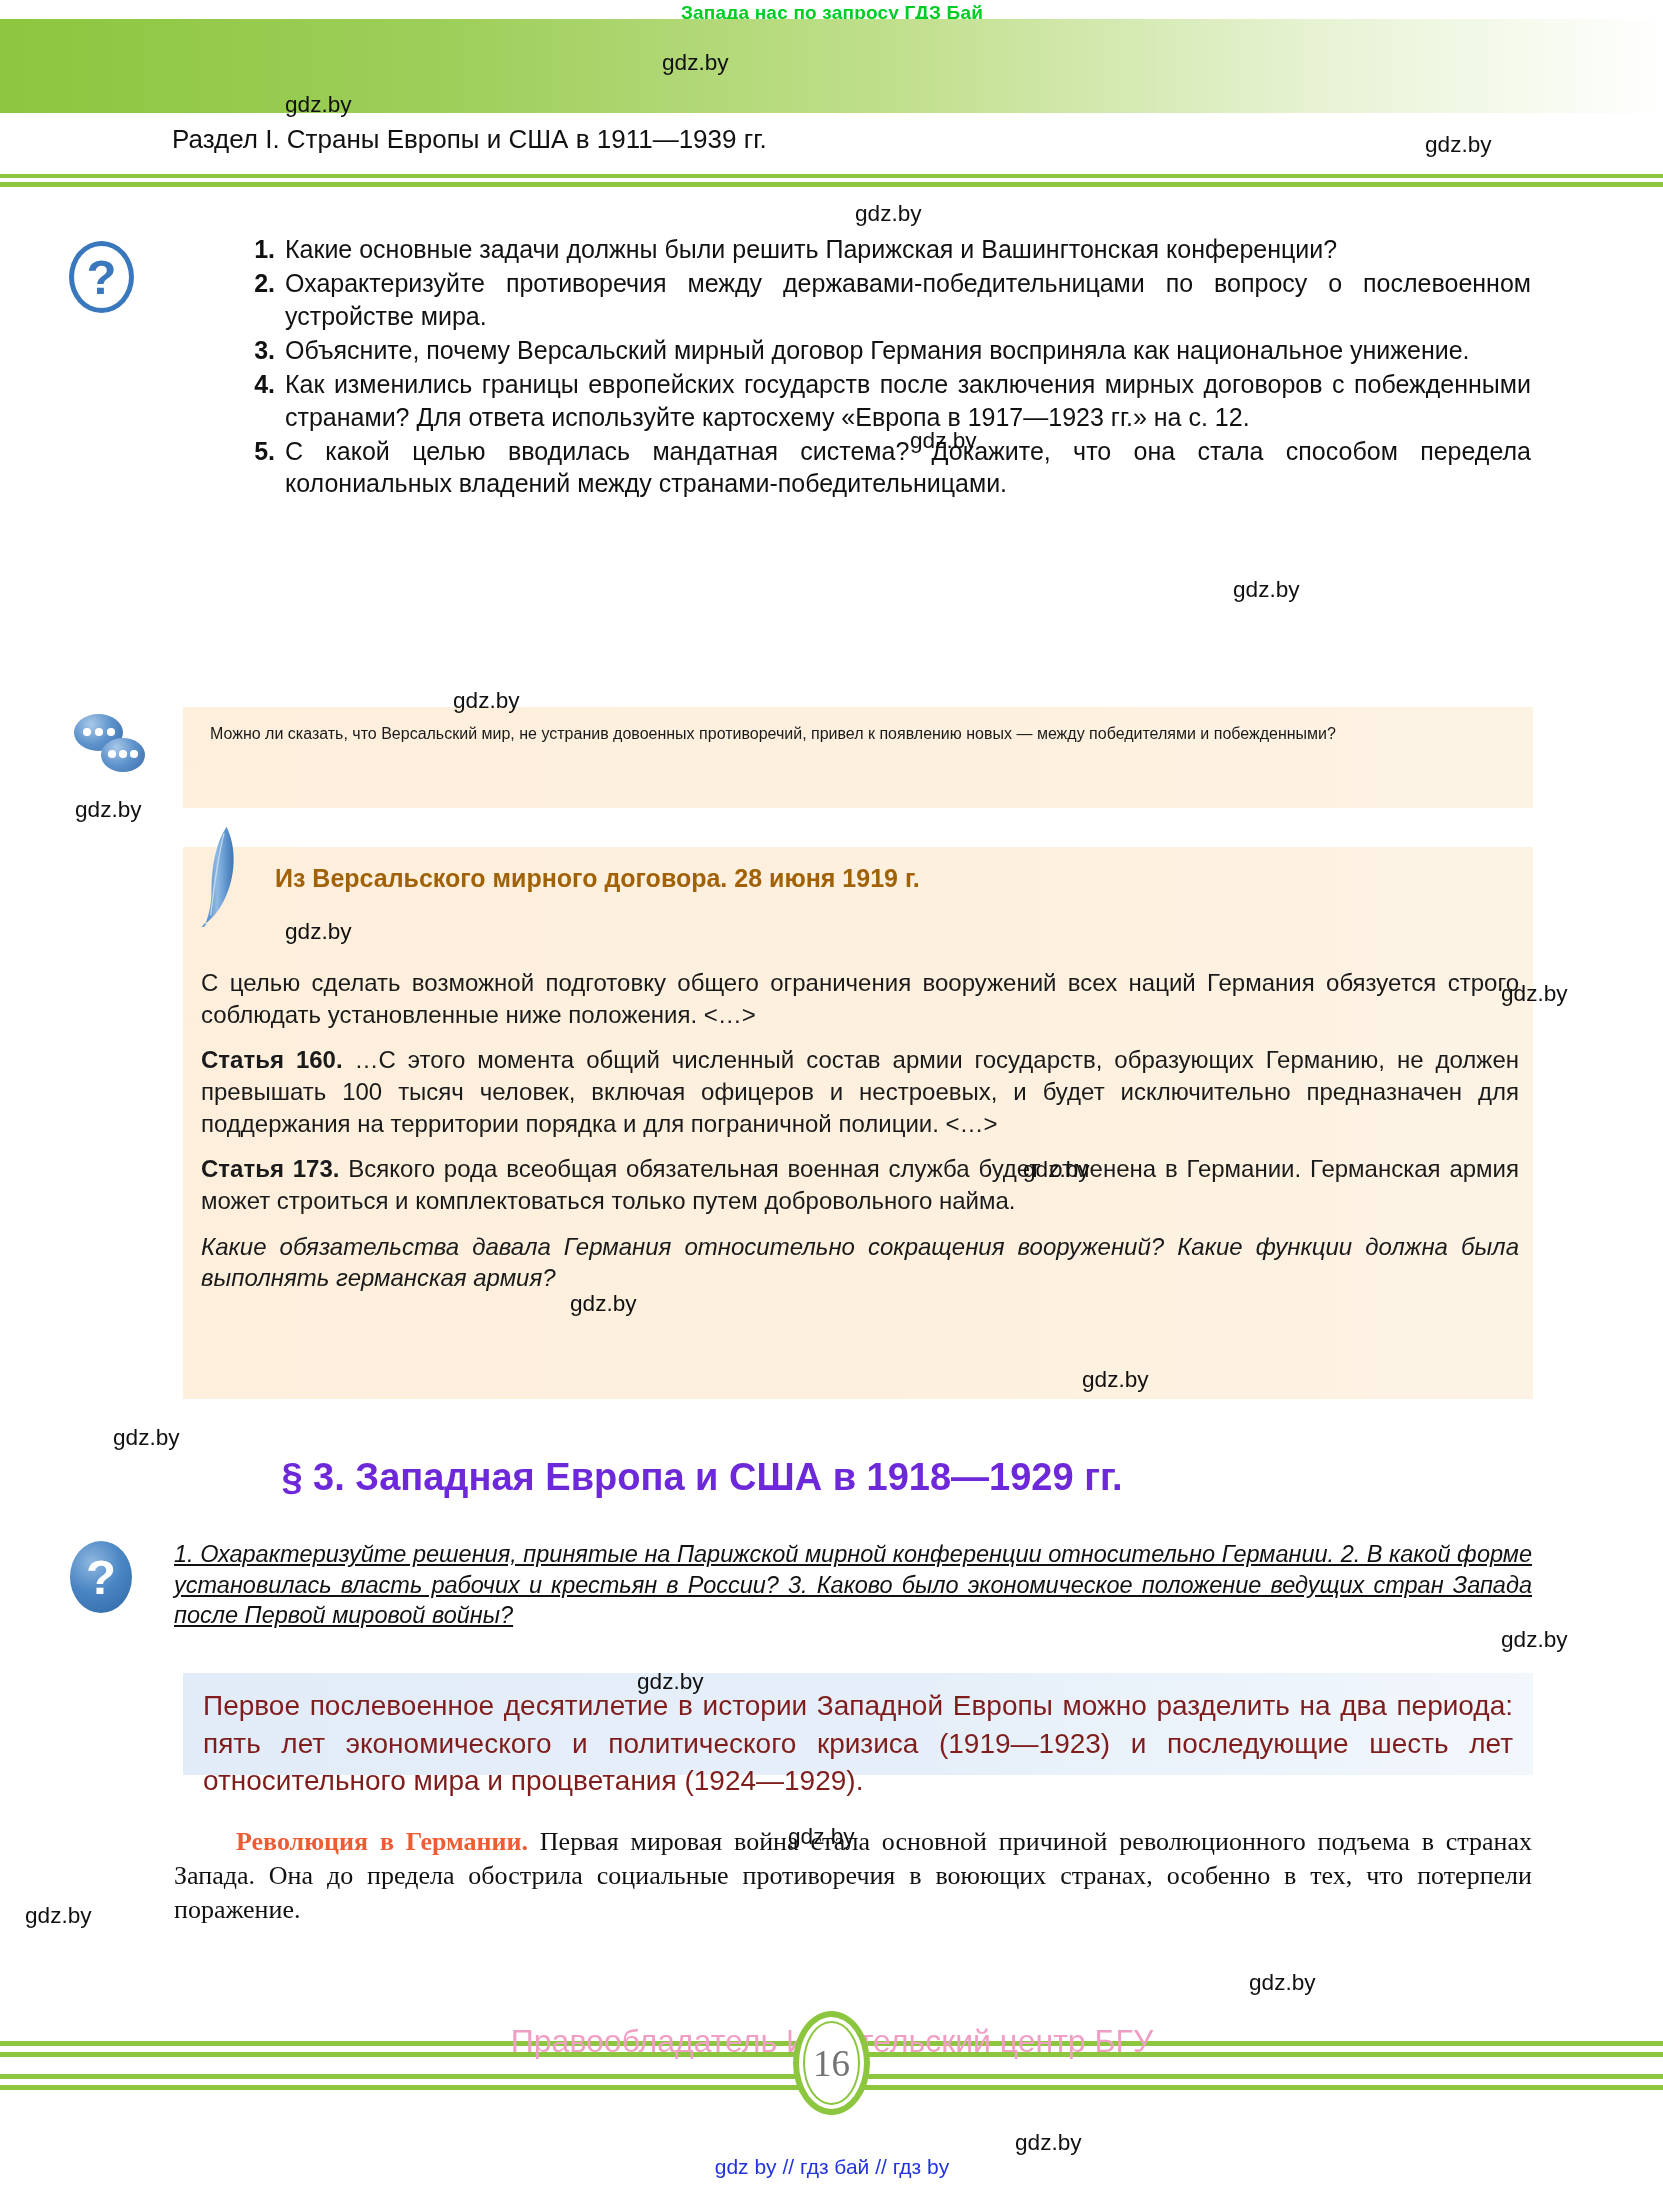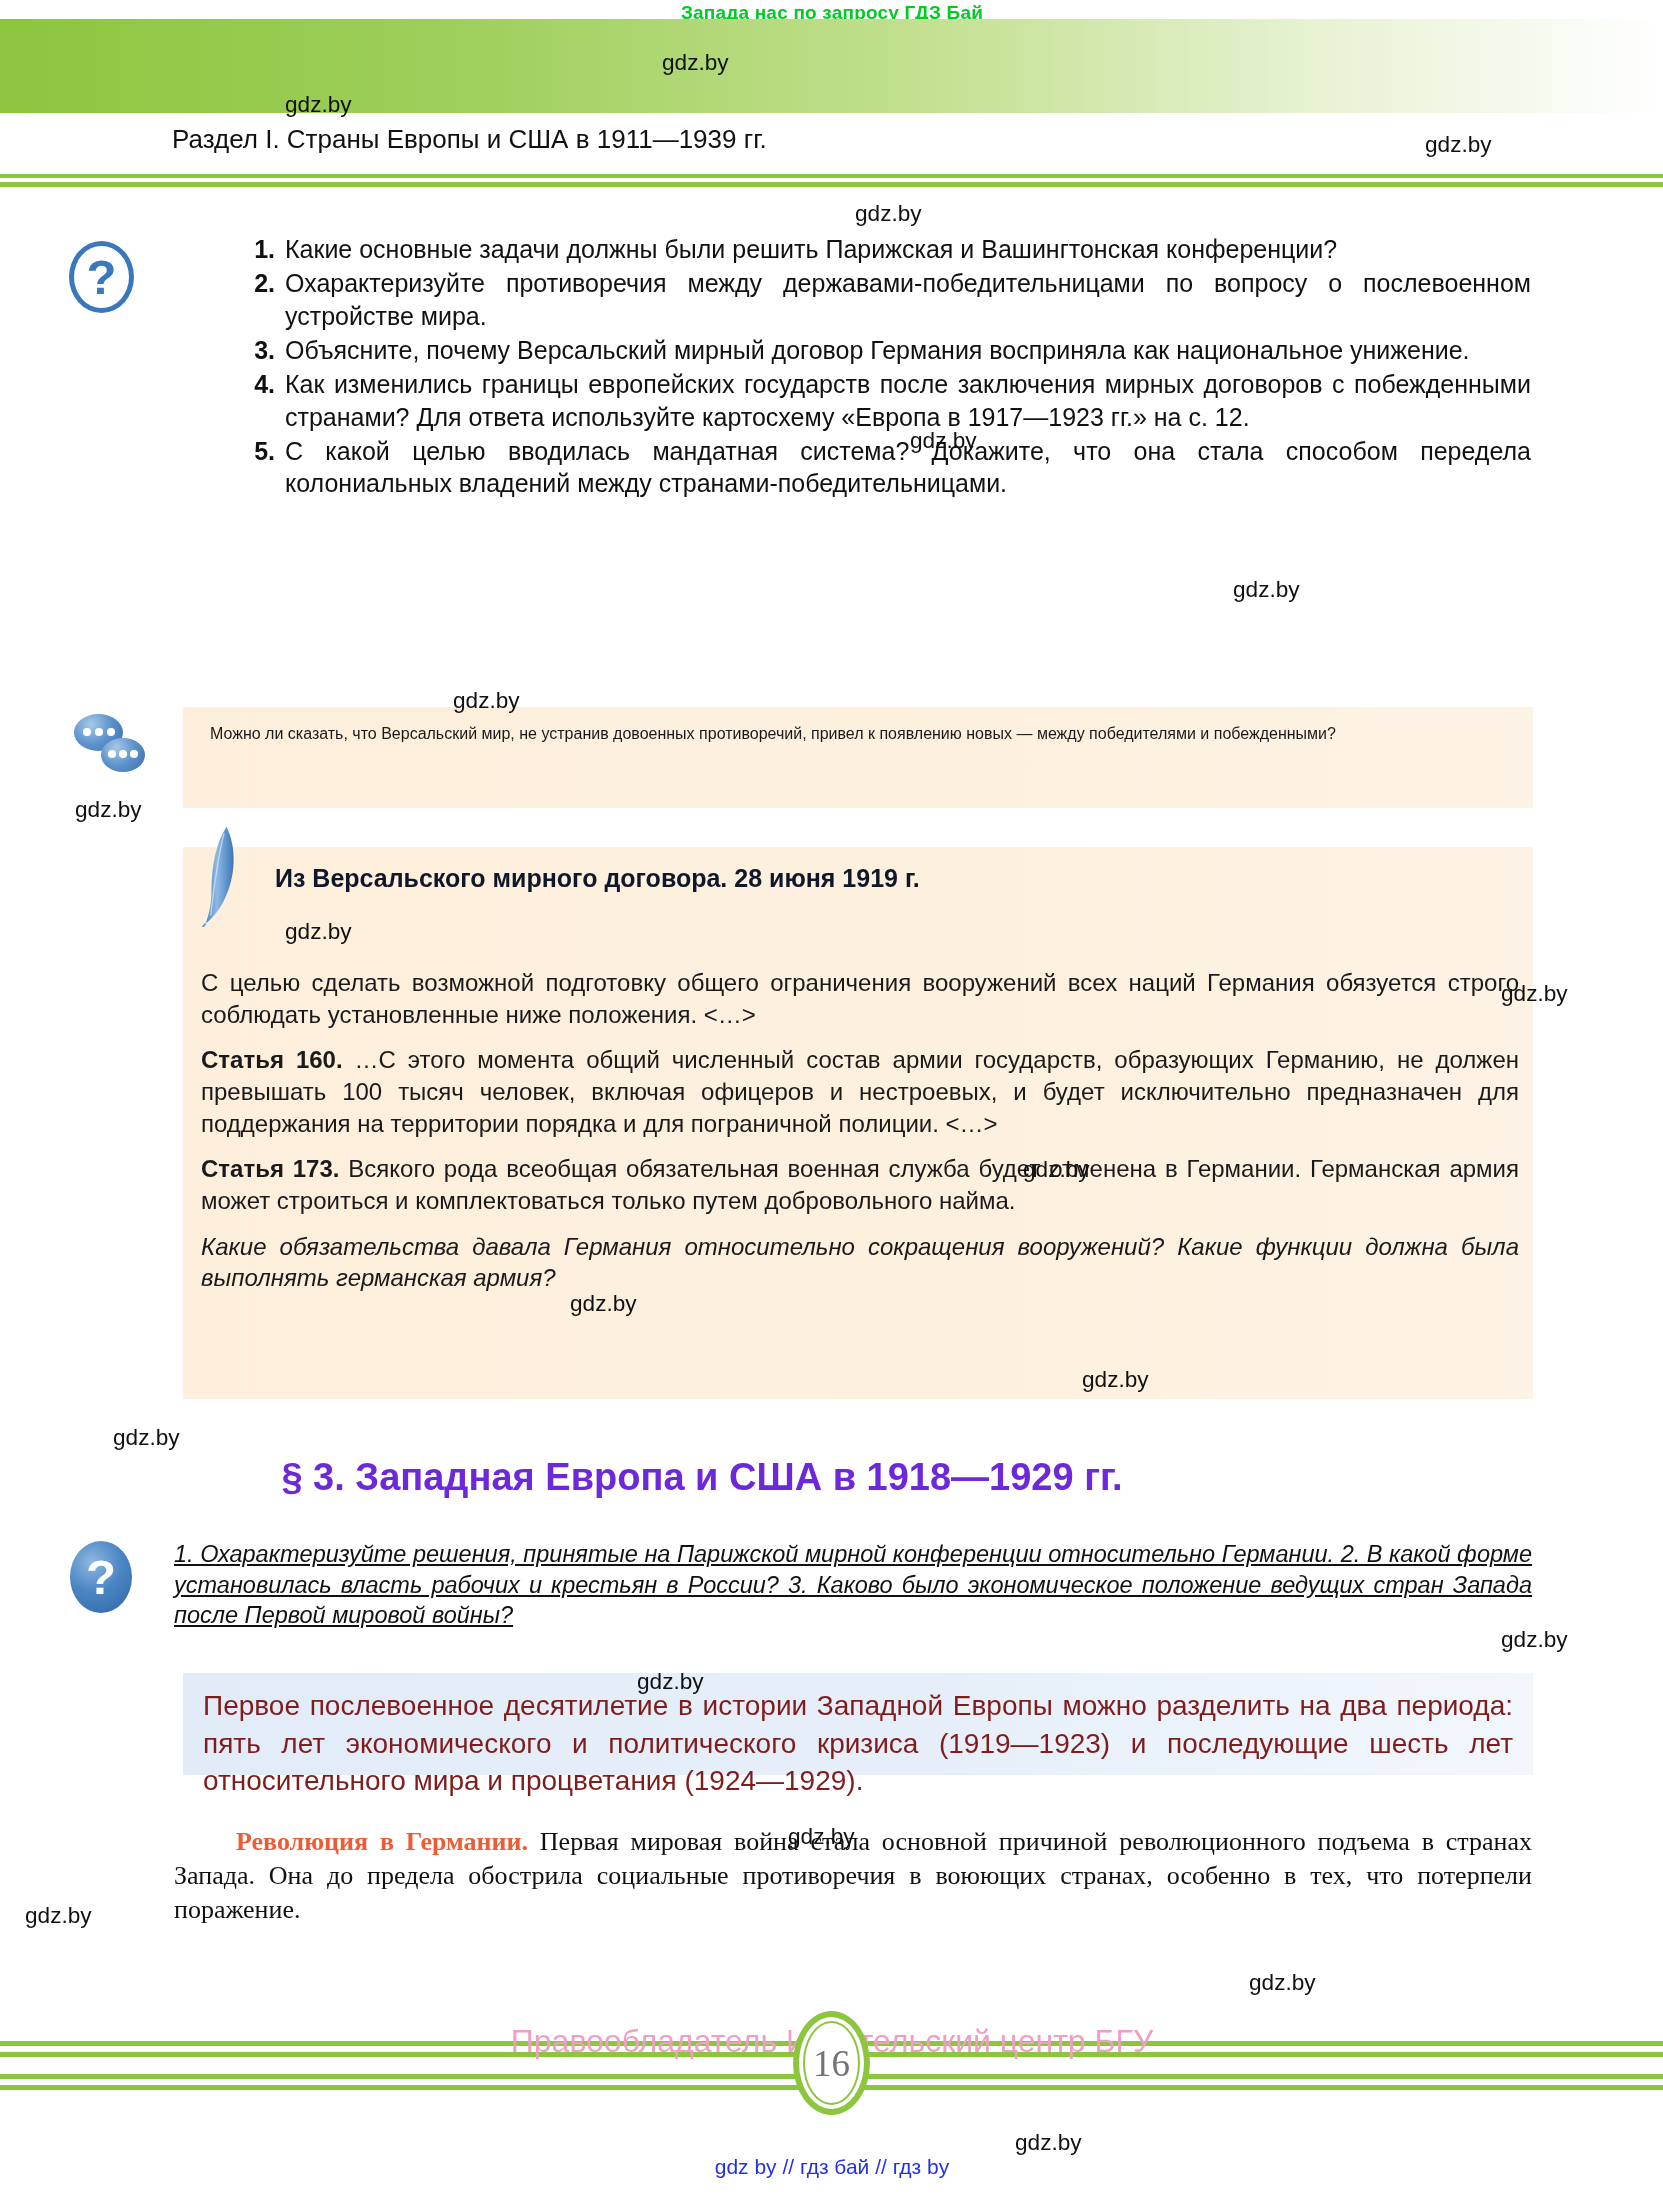--- a/index.html
+++ b/index.html
@@ -93,21 +93,21 @@
   .boxtext{
     position:absolute;
     font-size:16px;line-height:1.32;color:#1a1a1a;text-align:justify;
   }
 
   
   .feather{position:absolute;width:47px;height:102px;}
 
   .doc-title{
     position:absolute;
-    font-size:25px;font-weight:700;color:#0f172a;white-space:nowrap;
+    font-size:25px;font-weight:700;color:#a16207;white-space:nowrap;
   }
 
   .doc-body{
     position:absolute;
     font-size:24px;line-height:1.33;color:#1a1a1a;text-align:justify;
   }
   .doc-body p{margin:0 0 13.4px 0;}
   .doc-body b{font-weight:700;}
   .doc-body .ital{font-style:italic;}
 

